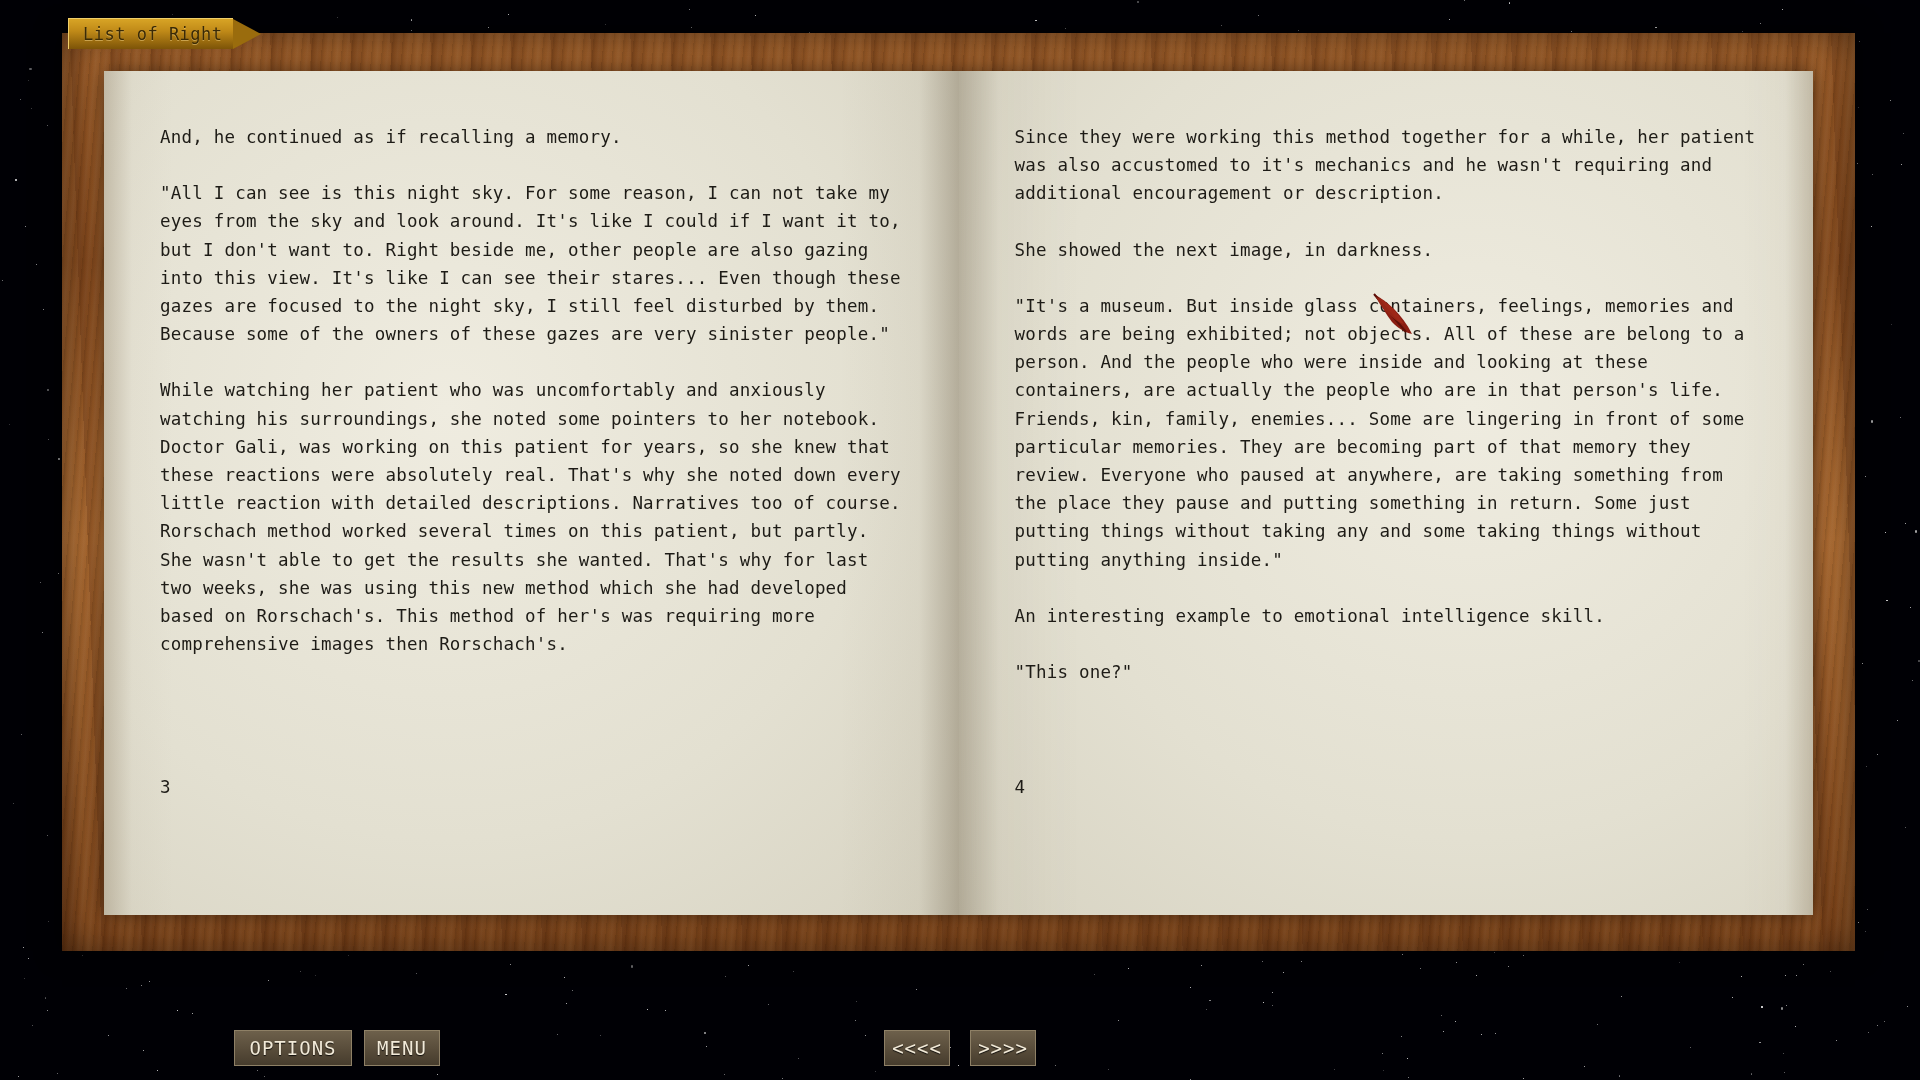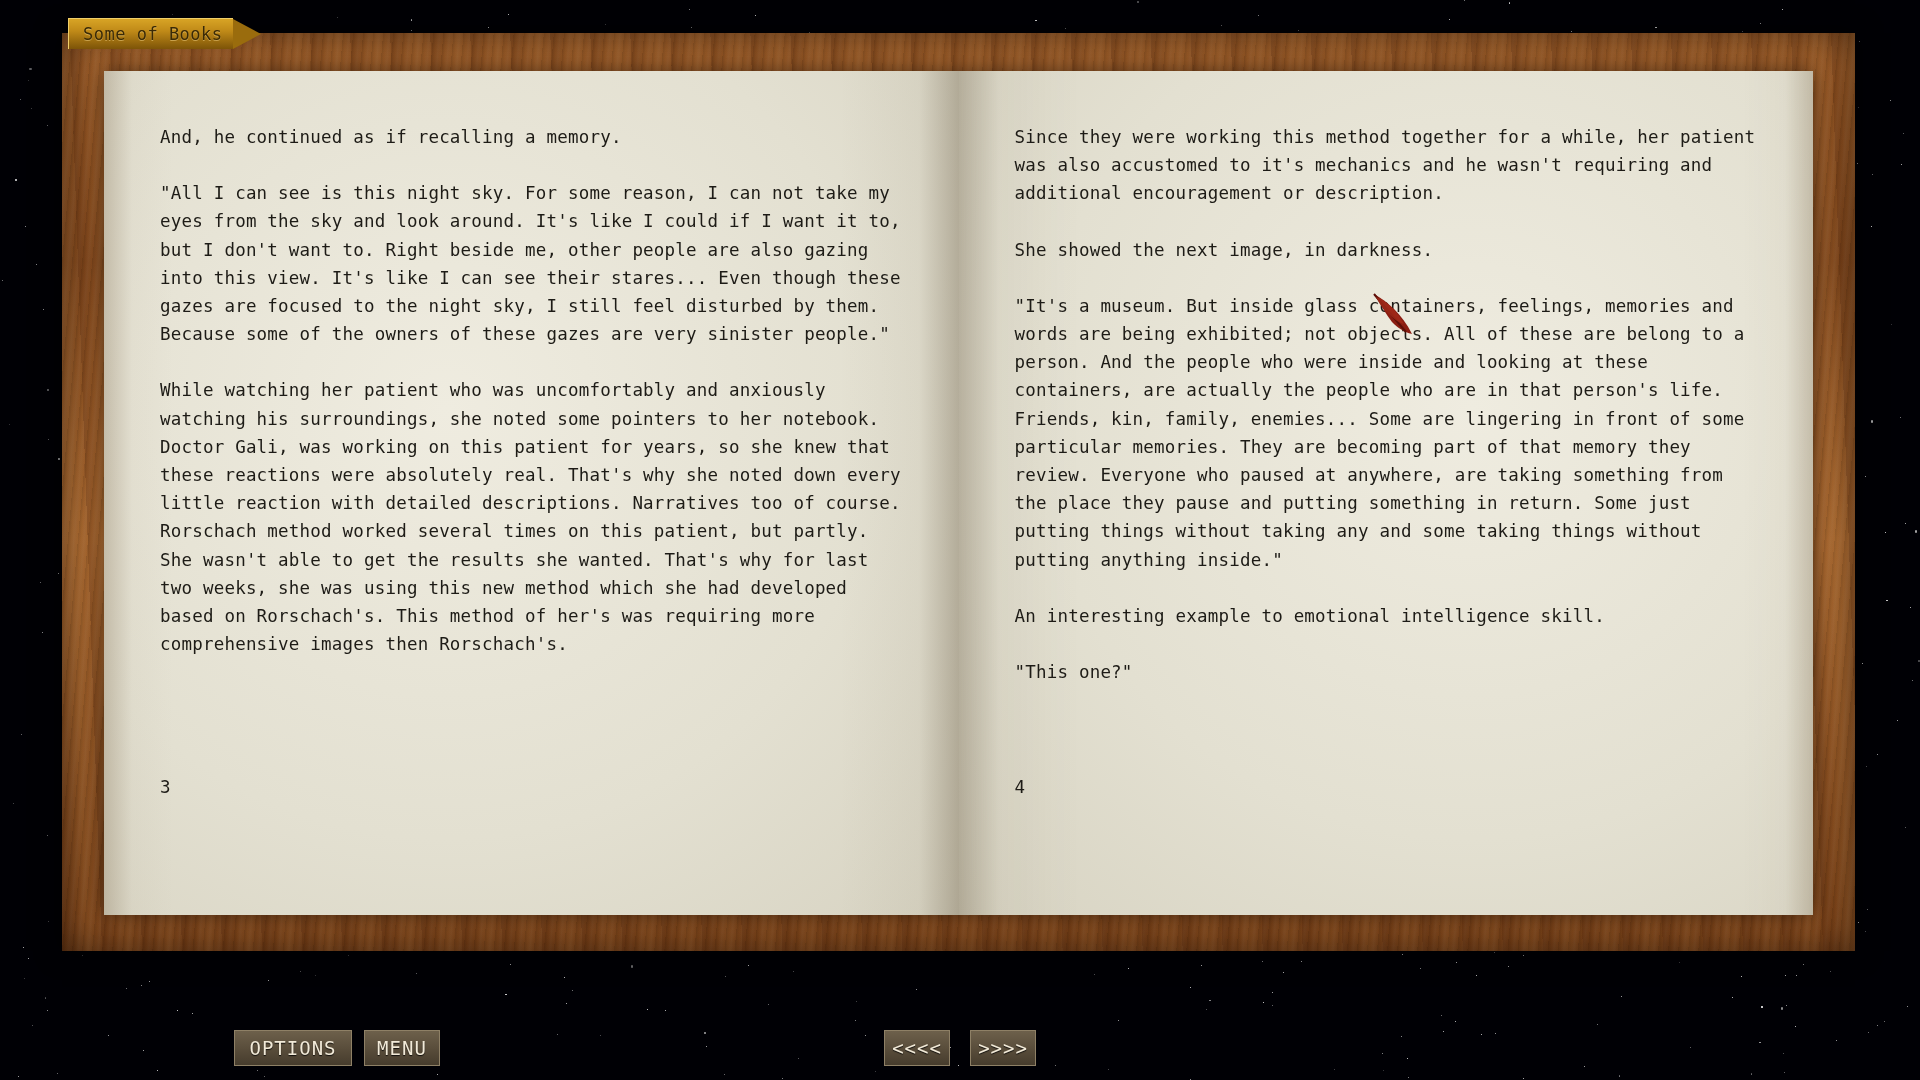--- a/index.html
+++ b/index.html
@@ -1077,21 +1077,21 @@
     <div class="star" style="left: 565.7px; top: 879.8px; width: 1.6px; height: 1.6px; opacity: 0.47;"></div>
     <div class="star" style="left: 1644.3px; top: 195.8px; width: 1px; height: 1px; opacity: 0.52;"></div>
     <div class="star" style="left: 143px; top: 1049.7px; width: 1px; height: 1px; opacity: 0.84;"></div>
     <div class="star" style="left: 542.8px; top: 89.1px; width: 1px; height: 1px; opacity: 0.63;"></div>
     <div class="star" style="left: 979.3px; top: 325.3px; width: 1px; height: 1px; opacity: 0.25;"></div>
     <div class="star" style="left: 1867.5px; top: 1032.1px; width: 1px; height: 1px; opacity: 0.54;"></div>
   </div>
 
 <div id="book-tab">
   <div class="tab-body">
-    <span class="tab-label">Some of Books</span>
+    <span class="tab-label">List of Right</span>
   </div>
   <div class="tab-point"></div>
 </div>
 
 <div id="book-frame"></div>
 
 <div id="pages">
   <div class="page left">
     <div class="page-text" id="left-text"><div style="margin-bottom: 28px;">And, he continued as if recalling a memory.</div><div style="margin-bottom: 28px;">"All I can see is this night sky. For some reason, I can not take my eyes from the sky and look around. It's like I could if I want it to, but I don't want to. Right beside me, other people are also gazing into this view. It's like I can see their stares... Even though these gazes are focused to the night sky, I still feel disturbed by them. Because some of the owners of these gazes are very sinister people."</div><div style="margin-bottom: 0px;">While watching her patient who was uncomfortably and anxiously watching his surroundings, she noted some pointers to her notebook. Doctor Gali, was working on this patient for years, so she knew that these reactions were absolutely real. That's why she noted down every little reaction with detailed descriptions. Narratives too of course. Rorschach method worked several times on this patient, but partly. She wasn't able to get the results she wanted. That's why for last two weeks, she was using this new method which she had developed based on Rorschach's. This method of her's was requiring more comprehensive images then Rorschach's.</div></div>
     <div class="page-number">3</div>

